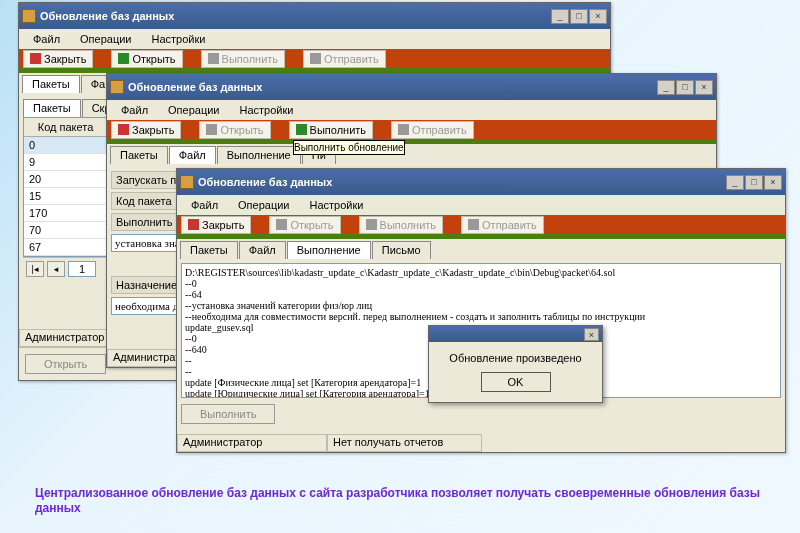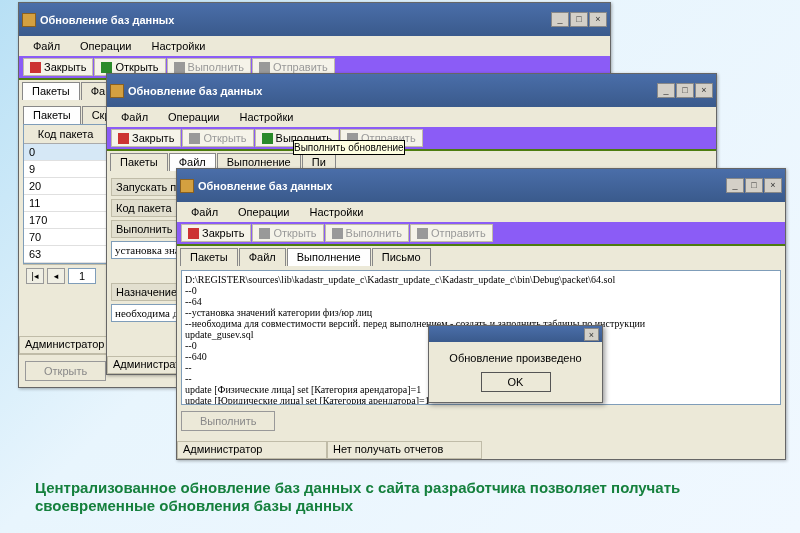--- a/index.html
+++ b/index.html
@@ -14,21 +14,21 @@
   }
   .window {
     position: absolute;
     background: #ece9d8;
     border: 1px solid #666;
     box-shadow: 1px 1px 3px rgba(0,0,0,0.3);
   }
   .titlebar {
     background: linear-gradient(to bottom, #4a6ea9, #3a5a8c);
     color: #fff;
-    height: 33px;
+    height: 26px;
     display: flex;
     align-items: center;
     padding: 0 3px;
     font-size: 11px;
   }
   .titlebar .app-icon {
     width: 14px; height: 14px;
     background: #d4a040;
     border: 1px solid #8a6020;
     margin-right: 4px;
@@ -48,27 +48,27 @@
   .menubar {
     background: #ece9d8;
     height: 20px;
     display: flex;
     align-items: center;
     padding: 0 4px;
     font-size: 11px;
   }
   .menu-item { padding: 2px 10px; }
   .toolbar {
-    background: #8b5cf6;
+    background: #c2410c;
     height: 24px;
     display: flex;
     align-items: center;
     padding: 2px 4px;
-    gap: 1px;
-    border-bottom: 2px solid #4d7c0f;
+    gap: 18px;
+    border-bottom: 5px solid #4d7c0f;
   }
   .tb-btn {
     display: inline-flex;
     align-items: center;
     padding: 2px 6px;
     border: 1px solid #c0bca8;
     background: #f5f3e9;
     font-size: 11px;
     gap: 3px;
   }
@@ -180,23 +180,23 @@
     margin-top: 8px;
     border: 1px solid #555;
     background: #ece9d8;
     font-size: 11px;
   }
   .caption {
     position: absolute;
     bottom: 17px;
     left: 35px;
     right: 30px;
-    font-size: 15px;
+    font-size: 12px;
     font-weight: bold;
-    color: #15803d;
+    color: #6d28d9;
     line-height: 1.25;
   }
   .bottom-btn {
     padding: 3px 18px;
     border: 1px solid #999;
     background: #ece9d8;
     font-size: 11px;
     color: #888;
   }
   .tooltip-box{
@@ -251,24 +251,24 @@
   <div class="content" style="height:236px;">
     <div class="tabbar" style="padding-left:0;">
       <span class="tab active">Пакеты</span>
       <span class="tab">Скри</span>
     </div>
     <div class="table-container" style="width:85px;">
       <div class="table-header">Код пакета</div>
       <div class="table-row selected">0</div>
       <div class="table-row">9</div>
       <div class="table-row">20</div>
-      <div class="table-row">11</div>
+      <div class="table-row">15</div>
       <div class="table-row">170</div>
       <div class="table-row">70</div>
-      <div class="table-row">63</div>
+      <div class="table-row">67</div>
     </div>
     <div class="nav-bar" style="width:95px;">
       <span class="nav-btn">|◂</span>
       <span class="nav-btn">◂</span>
       <span style="border:1px solid #7f9db9;width:28px;text-align:center;padding:1px;background:#fff;">1</span>
     </div>
   </div>
   <div class="statusbar">
     <div class="status-cell">Администратор</div>
   </div>

